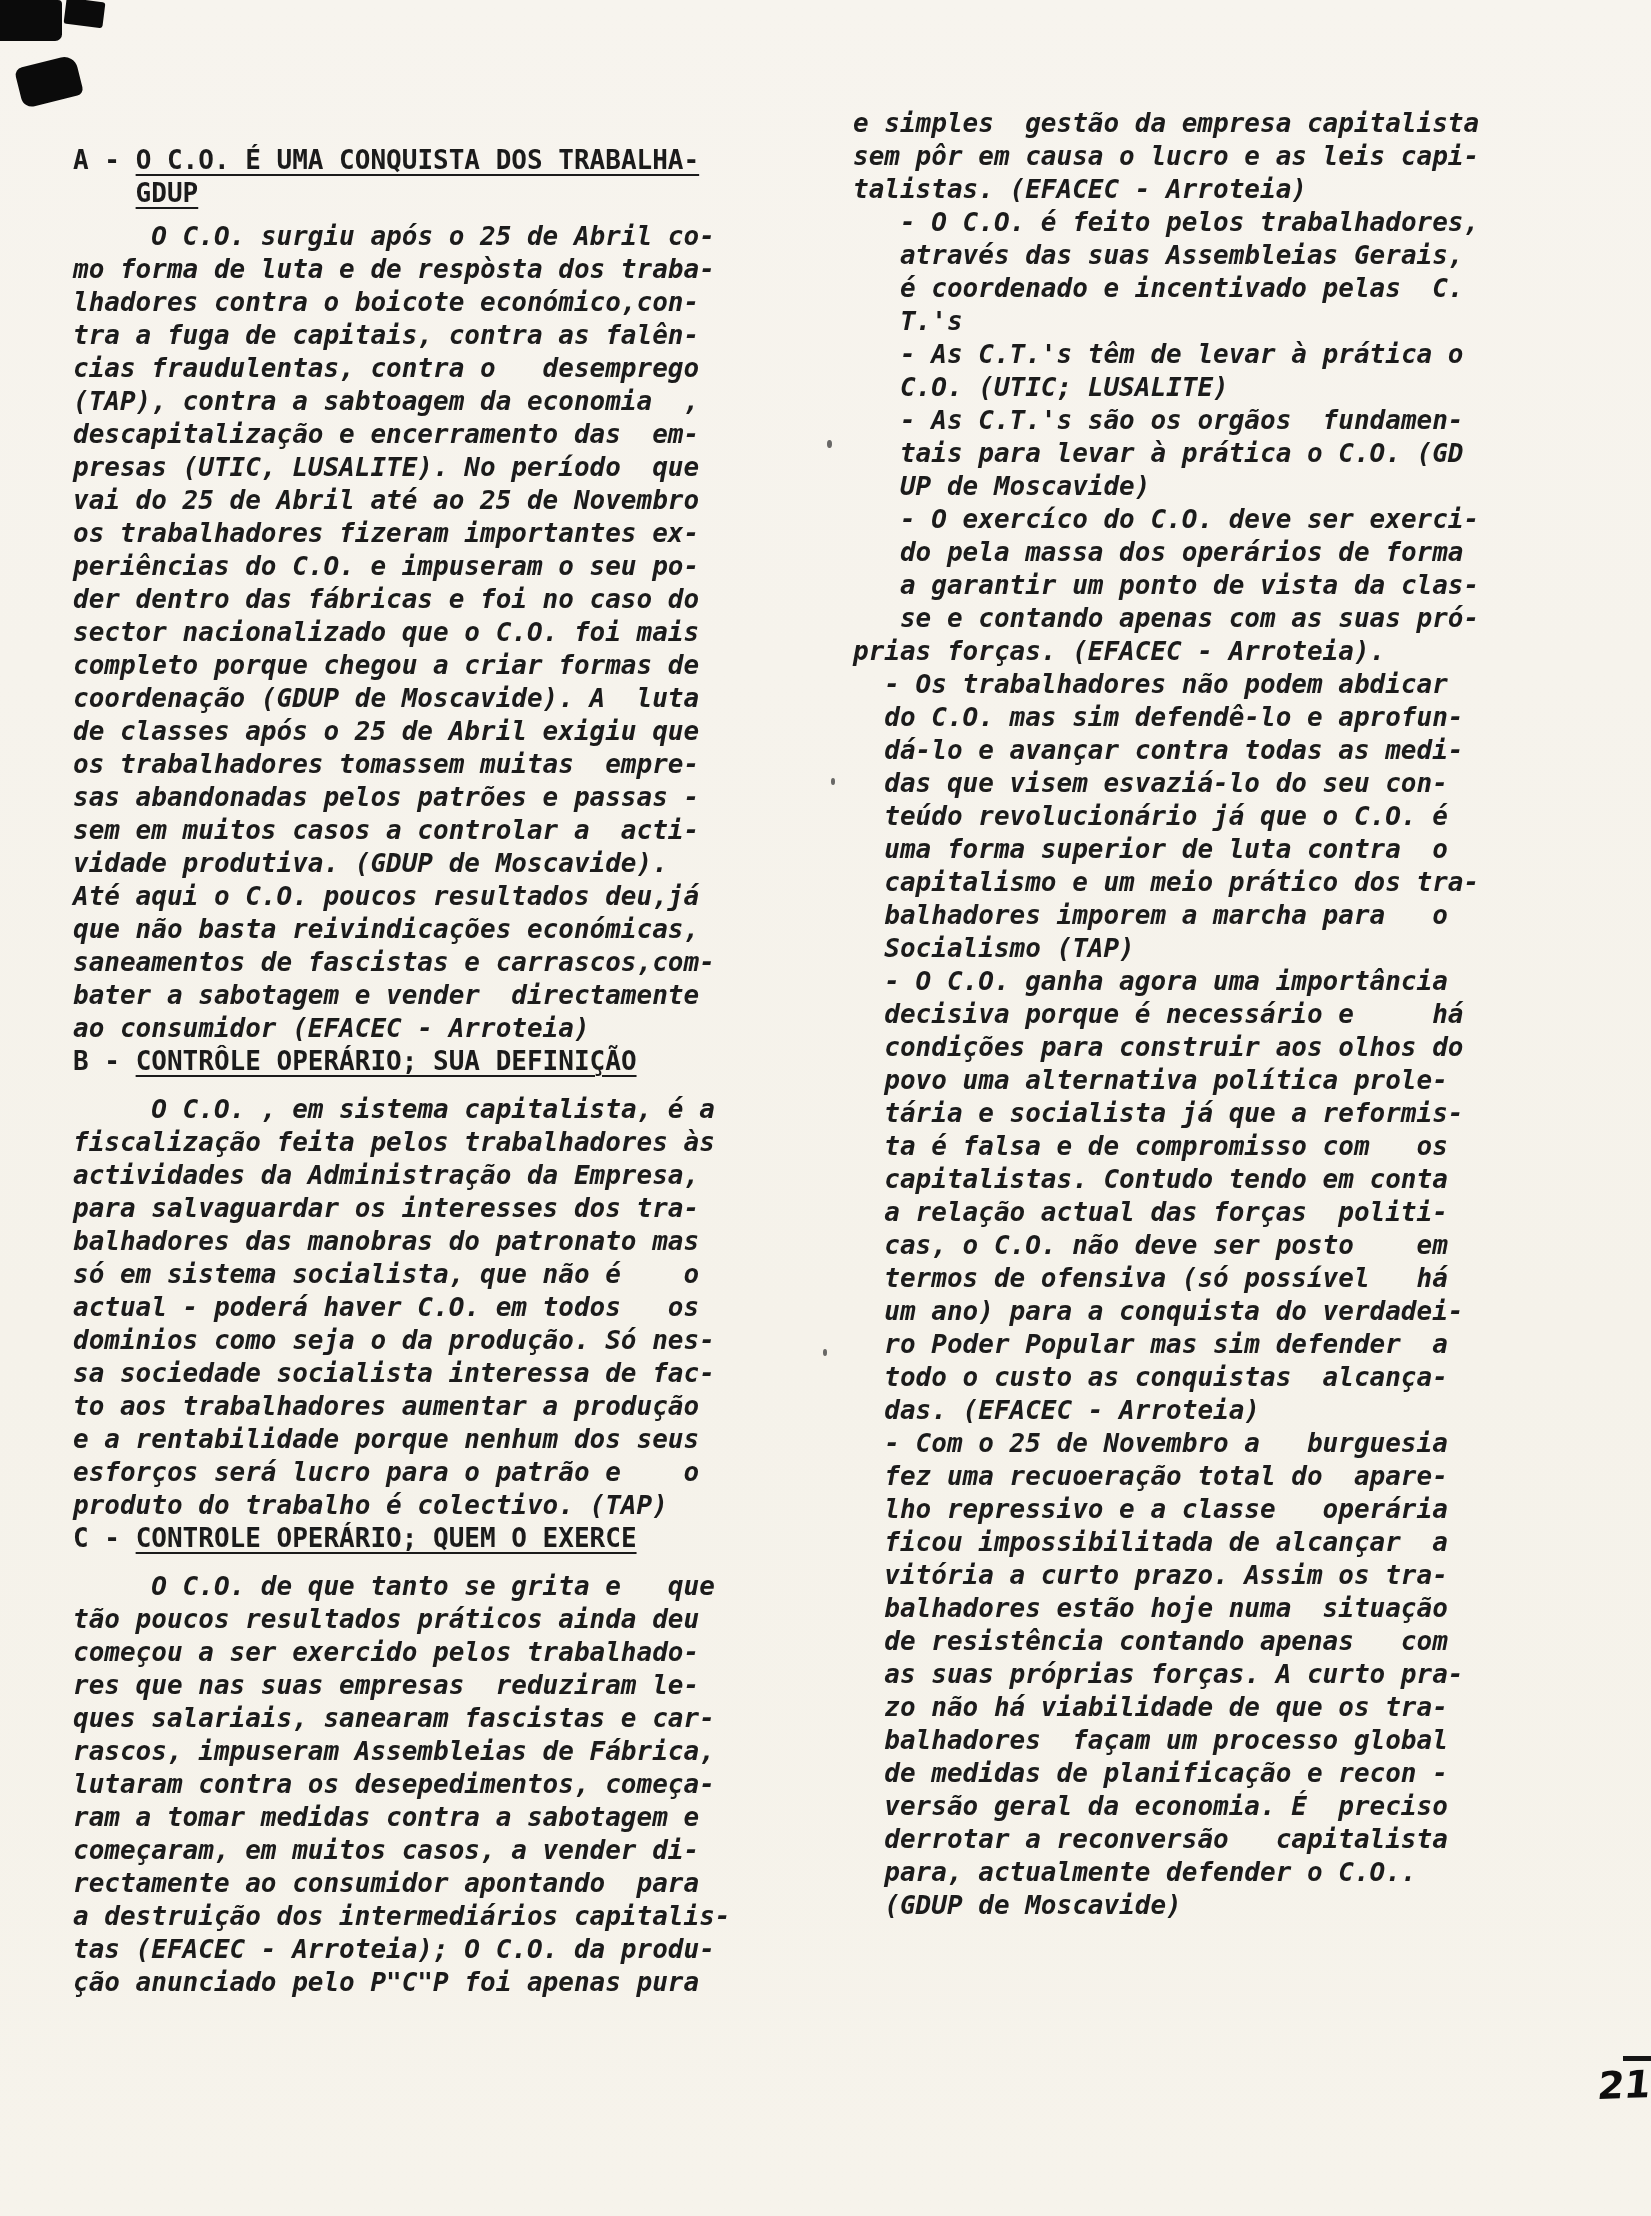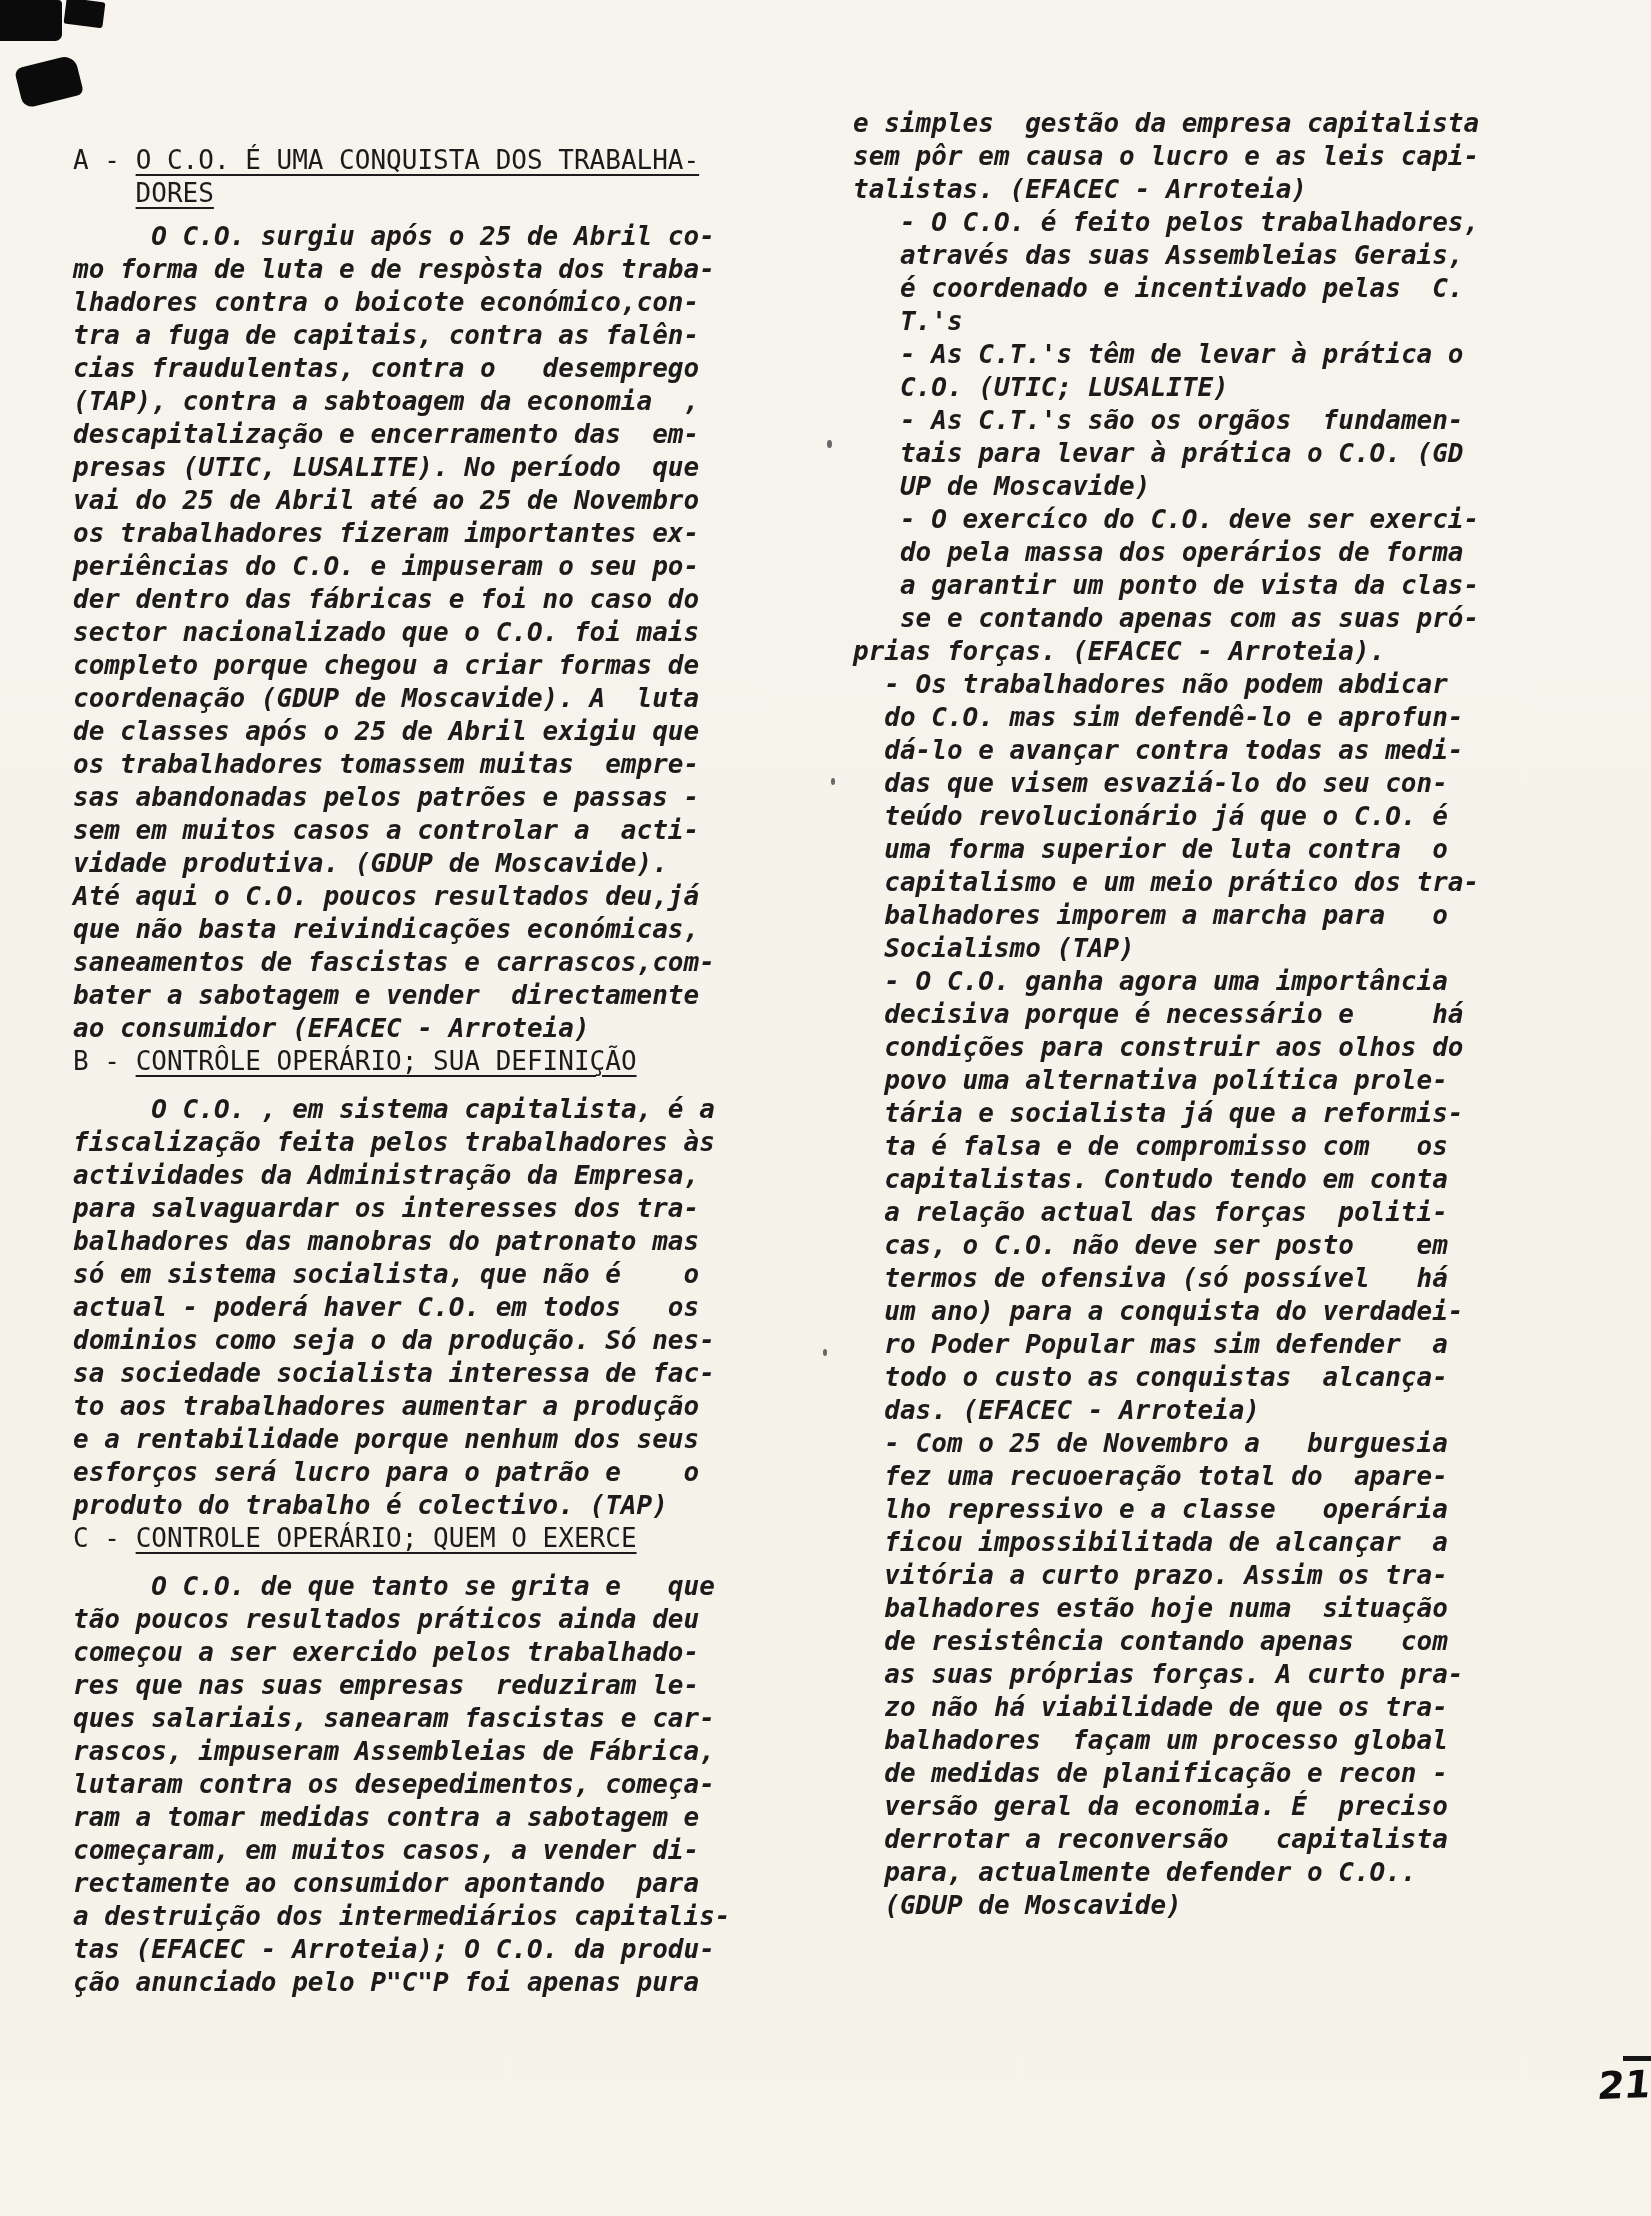--- a/index.html
+++ b/index.html
@@ -27,21 +27,21 @@
   .col-right { left: 853px; top: 107px; width: 747px; }
   pre.body-text {
     margin: 0;
     font-family: inherit;
     font-size: inherit;
     line-height: inherit;
     font-weight: inherit;
     white-space: pre-wrap;
     font-style: italic;
   }
-  .heading { font-size: 26px; line-height: 33px; font-weight: 400; }
+  .heading { font-size: 26px; line-height: 33px; font-weight: 700; }
   .u {
     text-decoration: underline;
     text-decoration-thickness: 2px;
     text-underline-offset: 5.4px;
   }
   .heading-line2 { margin-left: 4ch; }
   .mb-sm { margin-bottom: 9.5px; }
   .mb-md { margin-bottom: 15px; }
   .mt-sm { margin-top: 9.5px; }
   
@@ -73,21 +73,21 @@
   <div class="artifact art-2"></div>
   <div class="artifact art-3"></div>
   <div class="artifact art-dash"></div>
   <div class="speck speck-1"></div>
   <div class="speck speck-2"></div>
   <div class="speck speck-3"></div>
 
   <div class="col col-left">
 
     <div class="heading"><span>A - </span><span class="u">O C.O. É UMA CONQUISTA DOS TRABALHA-</span></div>
-    <div class="heading heading-line2 mb-sm"><span class="u">DORES</span></div>
+    <div class="heading heading-line2 mb-sm"><span class="u">GDUP</span></div>
     <pre class="body-text">     O C.O. surgiu após o 25 de Abril co-
 mo forma de luta e de respòsta dos traba-
 lhadores contra o boicote económico,con-
 tra a fuga de capitais, contra as falên-
 cias fraudulentas, contra o   desemprego
 (TAP), contra a sabtoagem da economia  ,
 descapitalização e encerramento das  em-
 presas (UTIC, LUSALITE). No período  que
 vai do 25 de Abril até ao 25 de Novembro
 os trabalhadores fizeram importantes ex-

